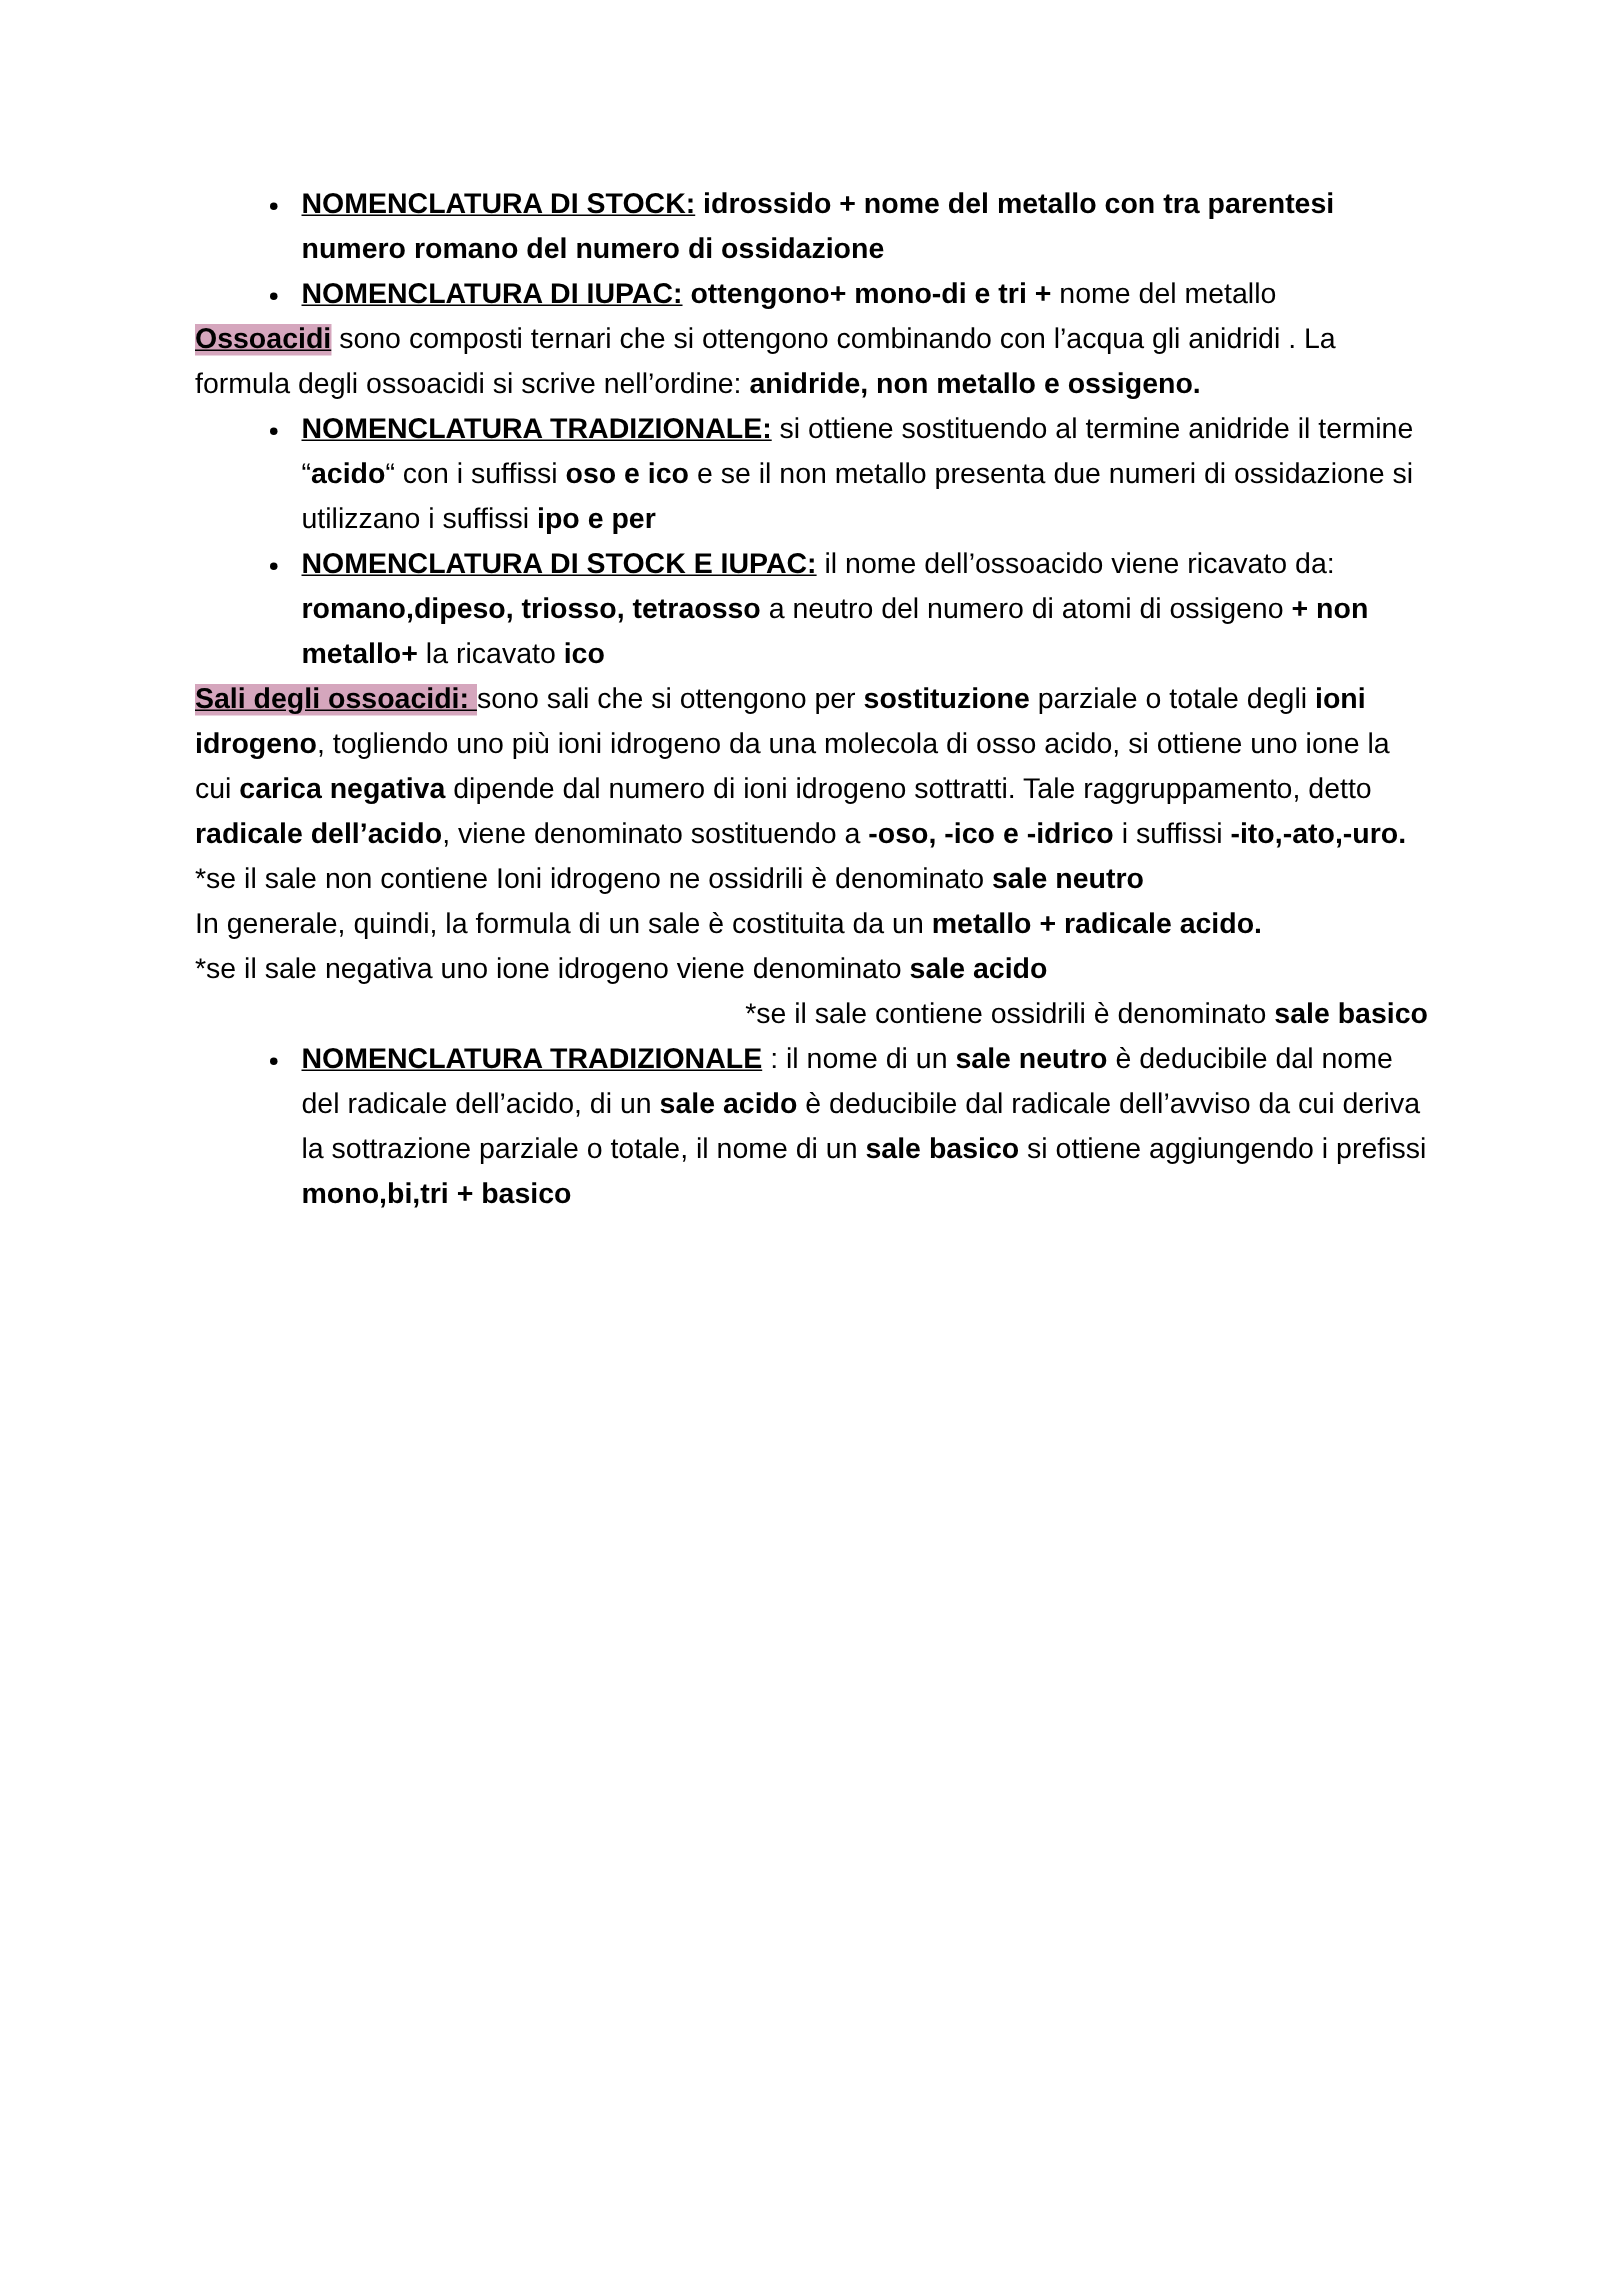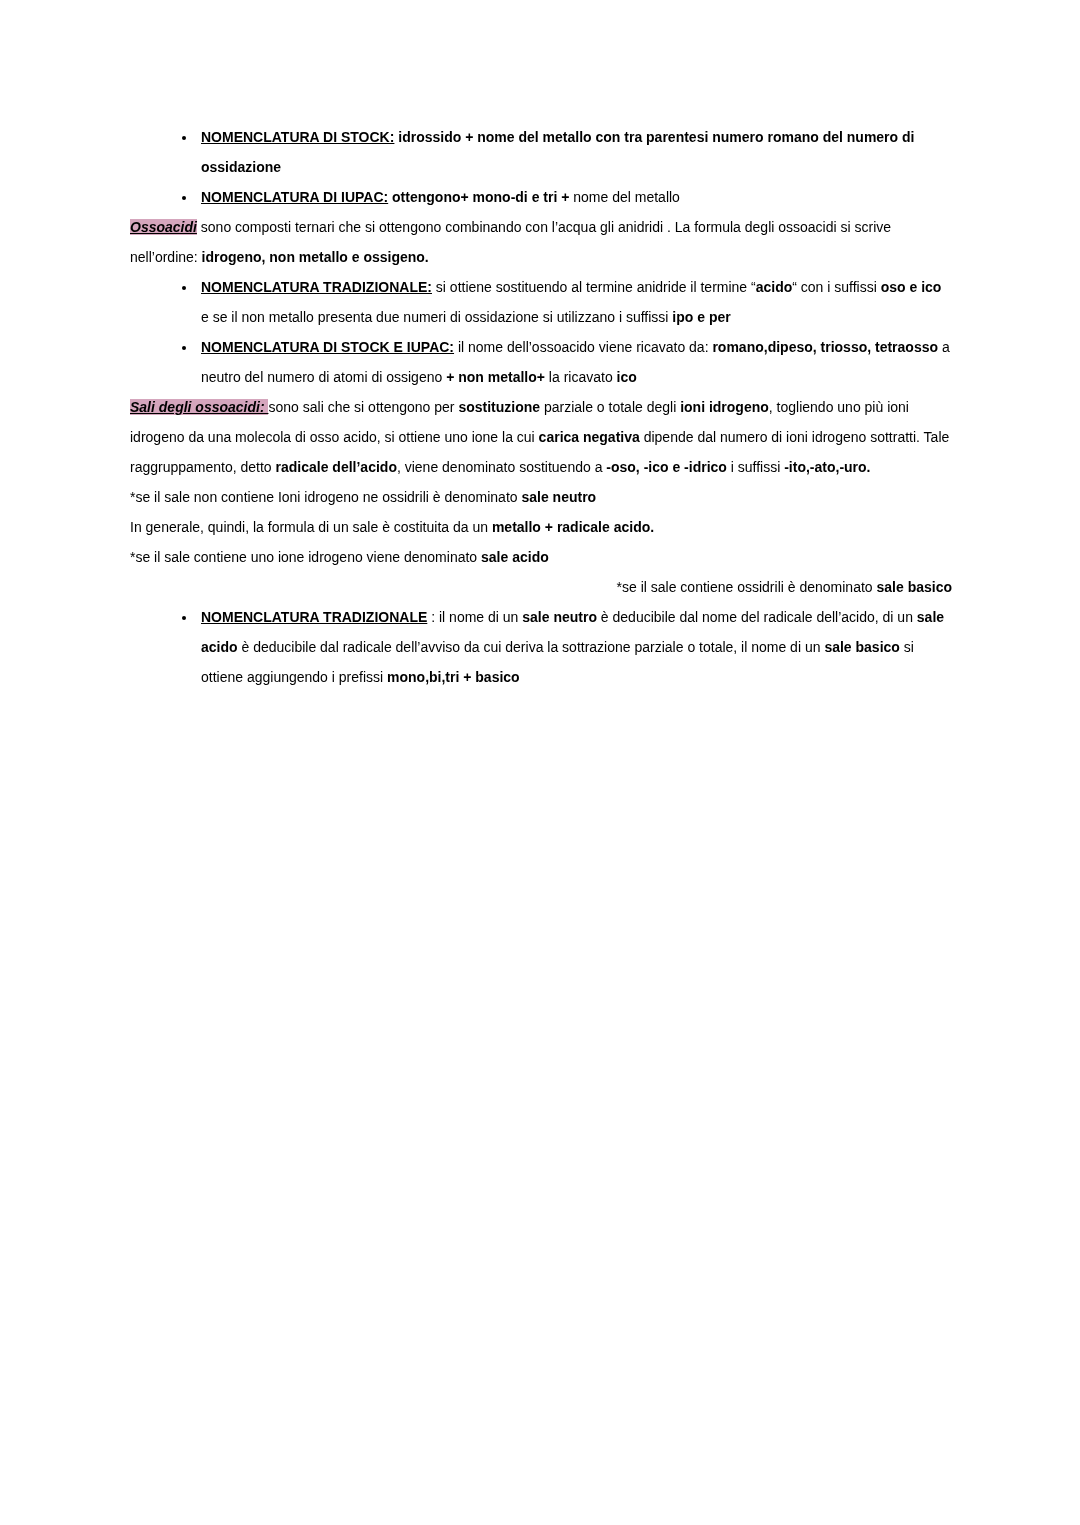--- a/index.html
+++ b/index.html
@@ -8,33 +8,33 @@
     width: 1080px;
     height: 1525px;
     font-family: "Liberation Sans", sans-serif;
     color: #000000;
     overflow: hidden;
   }
   .doc-page {
     width: 1080px;
     height: 1525px;
     padding: 122px 128px 0 130px;
-    font-size: 14px;
+    font-size: 19px;
     line-height: 30px;
   }
   ul.bullets {
     list-style: disc;
     margin: 0;
     padding-left: 67px;
   }
   ul.bullets li { padding-left: 4px; }
   p.para { margin: 0; }
   .b { font-weight: 700; }
   .u { text-decoration: underline; }
-  .hl { background-color: var(--hl, #d5a6bd); font-style: italic; }
+  .hl { background-color: var(--hl, #d5a6bd); }
 
   .mb-after-list1 { margin-bottom: 100px; }
   .mb-after-ossopara { margin-bottom: 32px; }
   .mb-after-list2 { margin-bottom: 110px; }
   .mb-after-salipara { margin-bottom: 30px; }
   .mb-after-notes { margin-bottom: 32px; text-align: right; }
 </style>
 </head>
 <body>
 
@@ -42,36 +42,36 @@
 
   <ul class="bullets mb-after-list1">
     <li>
       <span><span class="b u">NOMENCLATURA DI STOCK:</span><span class="b">  idrossido + nome del metallo con tra parentesi numero romano del numero di ossidazione</span></span>
     </li>
     <li>
       <span><span class="b u">NOMENCLATURA DI IUPAC:</span><span class="b"> ottengono+ mono-di e tri + </span><span>nome del metallo</span></span>
     </li>
   </ul>
 
-  <p class="para mb-after-ossopara"><span class="b u hl">Ossoacidi</span><span> sono composti ternari che si ottengono combinando con l’acqua gli anidridi . La formula degli ossoacidi si scrive nell’ordine: </span><span class="b">idrogeno, non metallo e ossigeno.</span></p>
+  <p class="para mb-after-ossopara"><span class="b u hl">Ossoacidi</span><span> sono composti ternari che si ottengono combinando con l’acqua gli anidridi . La formula degli ossoacidi si scrive nell’ordine: </span><span class="b">anidride, non metallo e ossigeno.</span></p>
 
   <ul class="bullets mb-after-list2">
     <li>
       <span><span class="b u">NOMENCLATURA TRADIZIONALE:</span><span> si ottiene sostituendo al termine anidride il termine “</span><span class="b">acido</span><span>“ con i suffissi </span><span class="b">oso e ico</span><span> e se il non metallo presenta due numeri di ossidazione si utilizzano i suffissi </span><span class="b">ipo e per</span></span>
     </li>
     <li>
       <span><span class="b u">NOMENCLATURA DI STOCK E IUPAC:</span><span> il nome dell’ossoacido viene ricavato da: </span><span class="b">romano,dipeso, triosso, tetraosso</span><span> a neutro del numero di atomi di ossigeno </span><span class="b">+ non metallo+</span><span> la ricavato </span><span class="b">ico</span></span>
     </li>
   </ul>
 
   <p class="para mb-after-salipara"><span class="b u hl">Sali degli ossoacidi: </span><span>sono sali che si ottengono per </span><span class="b">sostituzione</span><span> parziale o totale degli </span><span class="b">ioni idrogeno</span><span>, togliendo uno più ioni idrogeno da una molecola di osso acido, si ottiene uno ione la cui </span><span class="b">carica negativa</span><span> dipende dal numero di ioni idrogeno sottratti. Tale raggruppamento, detto </span><span class="b">radicale dell’acido</span><span>, viene denominato sostituendo a </span><span class="b">-oso, -ico e -idrico</span><span> i suffissi </span><span class="b">-ito,-ato,-uro.</span></p>
 
   <p class="para"><span>*se il sale non contiene Ioni idrogeno ne ossidrili è denominato </span><span class="b">sale neutro</span></p>
   <p class="para"><span>In generale, quindi, la formula di un sale è costituita da un </span><span class="b">metallo + radicale acido.</span></p>
-  <p class="para"><span>*se il sale contiene uno ione idrogeno viene denominato </span><span class="b">sale acido</span></p>
+  <p class="para"><span>*se il sale negativa uno ione idrogeno viene denominato </span><span class="b">sale acido</span></p>
   <p class="para mb-after-notes"><span>*se il sale contiene ossidrili è denominato </span><span class="b">sale basico</span></p>
 
   <ul class="bullets">
     <li>
       <span><span class="b u">NOMENCLATURA TRADIZIONALE</span><span> : il nome di un </span><span class="b">sale neutro</span><span> è deducibile dal nome del radicale dell’acido, di un </span><span class="b">sale acido</span><span> è deducibile dal radicale dell’avviso da cui deriva la sottrazione parziale o totale, il nome di un </span><span class="b">sale basico</span><span> si ottiene aggiungendo i prefissi </span><span class="b">mono,bi,tri + basico</span></span>
     </li>
   </ul>
 
 </div>
 

